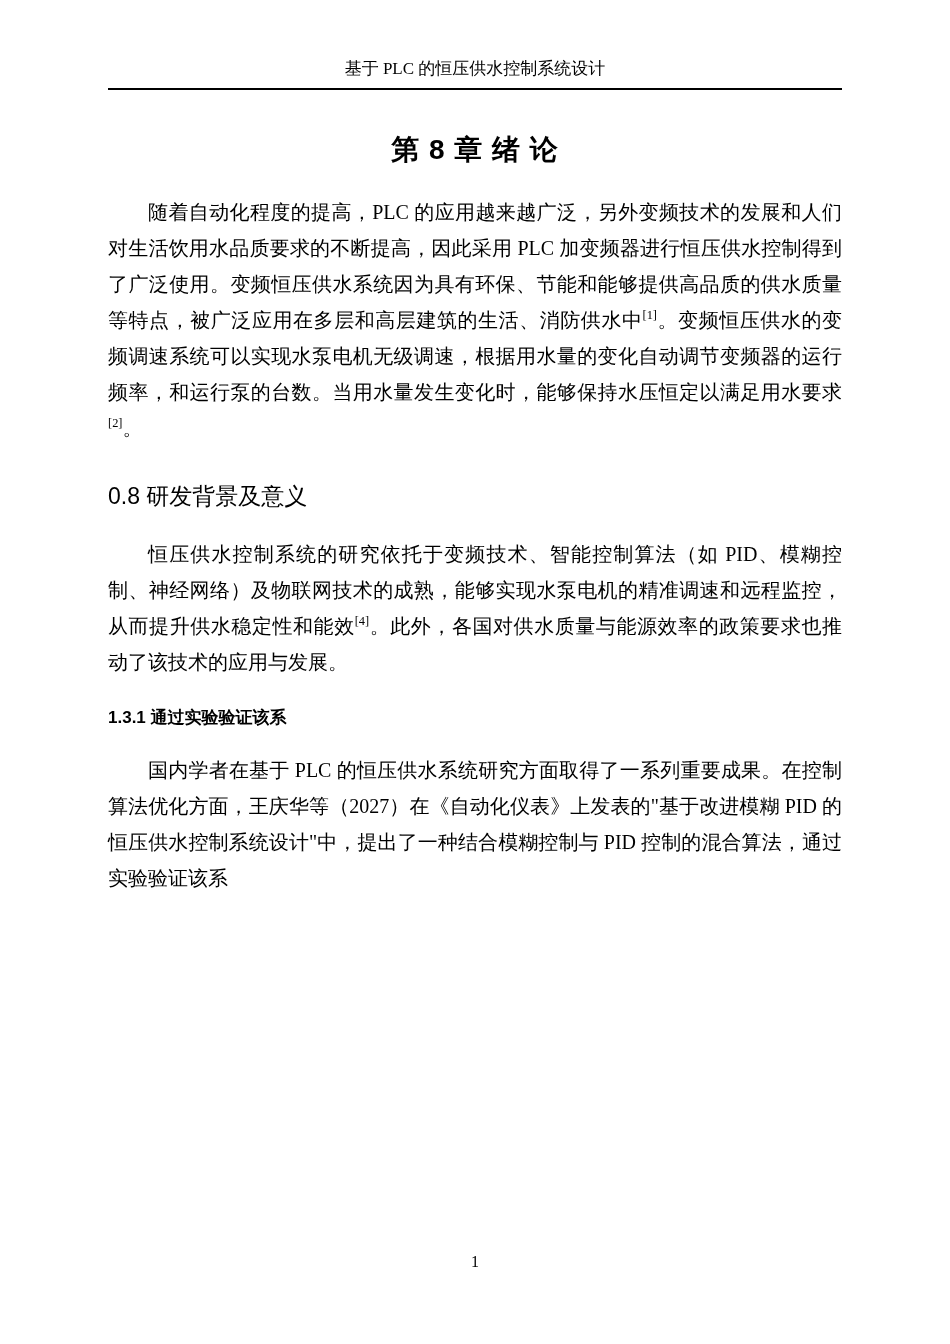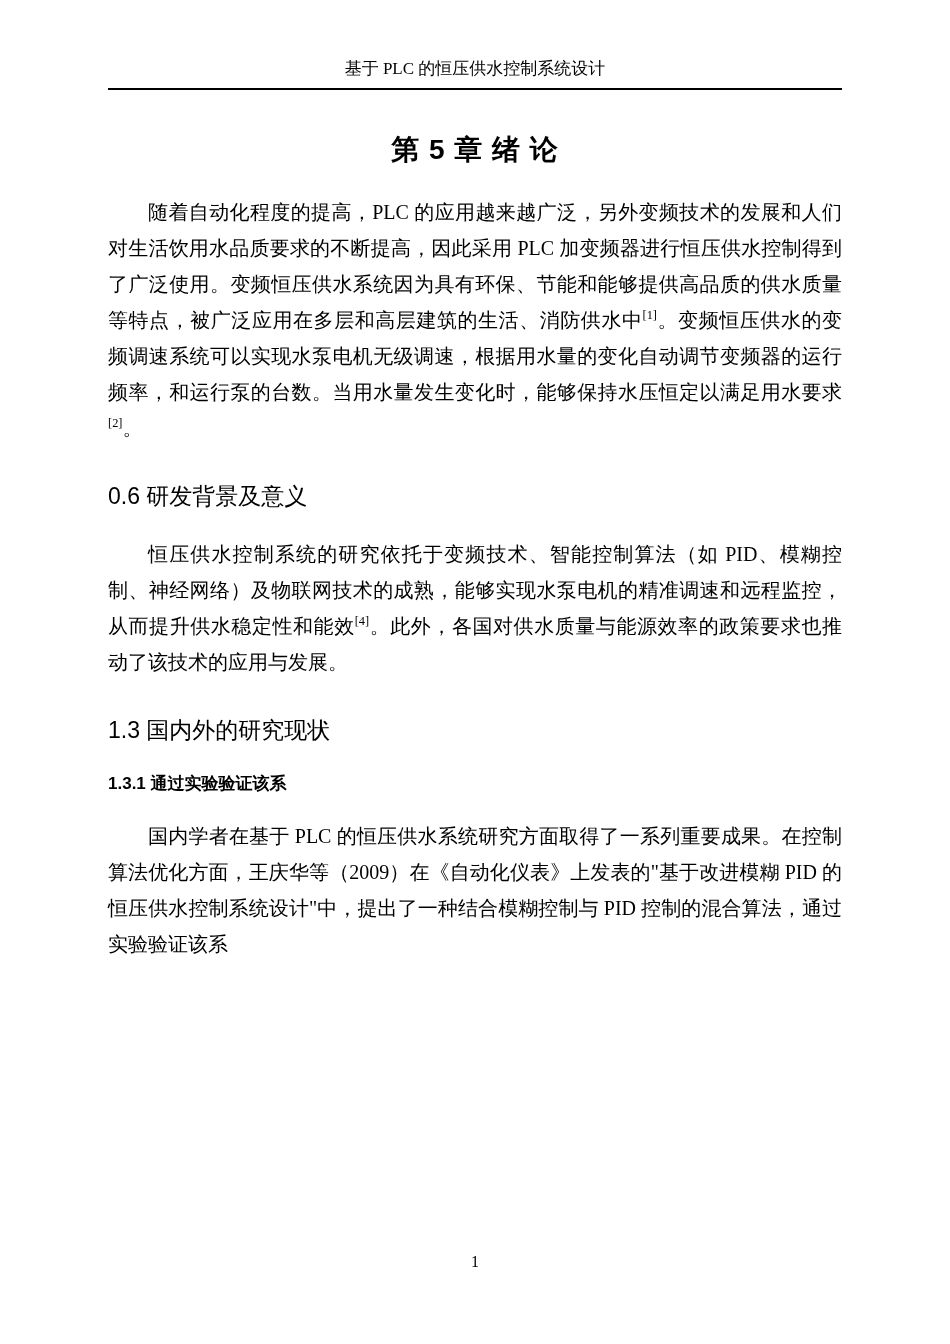--- a/index.html
+++ b/index.html
@@ -73,32 +73,31 @@
     line-height: 20px;
   }
 </style>
 </head>
 <body>
 
 <div class="page">
 
   <div class="running-head">基于 PLC 的恒压供水控制系统设计</div>
 
-  <div class="chapter-title">第 5 章 绪 论</div>
+  <div class="chapter-title">第 8 章 绪 论</div>
 
 
   <p class="body-para">随着自动化程度的提高，PLC 的应用越来越广泛，另外变频技术的发展和人们对生活饮用水品质要求的不断提高，因此采用 PLC 加变频器进行恒压供水控制得到了广泛使用。变频恒压供水系统因为具有环保、节能和能够提供高品质的供水质量等特点，被广泛应用在多层和高层建筑的生活、消防供水中<sup>[1]</sup>。变频恒压供水的变频调速系统可以实现水泵电机无级调速，根据用水量的变化自动调节变频器的运行频率，和运行泵的台数。当用水量发生变化时，能够保持水压恒定以满足用水要求<sup>[2]</sup>。</p>
 
-  <div class="section-heading">0.6 研发背景及意义</div>
+  <div class="section-heading">0.8 研发背景及意义</div>
 
 
   <p class="body-para">恒压供水控制系统的研究依托于变频技术、智能控制算法（如 PID、模糊控制、神经网络）及物联网技术的成熟，能够实现水泵电机的精准调速和远程监控，从而提升供水稳定性和能效<sup>[4]</sup>。此外，各国对供水质量与能源效率的政策要求也推动了该技术的应用与发展。</p>
 
 
-  <div class="section-heading">1.3 国内外的研究现状</div>
 
   <div class="subsection-heading">1.3.1 通过实验验证该系</div>
 
-  <p class="body-para">国内学者在基于 PLC 的恒压供水系统研究方面取得了一系列重要成果。在控制算法优化方面，王庆华等（2009）在《自动化仪表》上发表的"基于改进模糊 PID 的恒压供水控制系统设计"中，提出了一种结合模糊控制与 PID 控制的混合算法，通过实验验证该系</p>
+  <p class="body-para">国内学者在基于 PLC 的恒压供水系统研究方面取得了一系列重要成果。在控制算法优化方面，王庆华等（2027）在《自动化仪表》上发表的"基于改进模糊 PID 的恒压供水控制系统设计"中，提出了一种结合模糊控制与 PID 控制的混合算法，通过实验验证该系</p>
 
   <div class="page-number">1</div>
 
 </div>
 
 </body></html>

